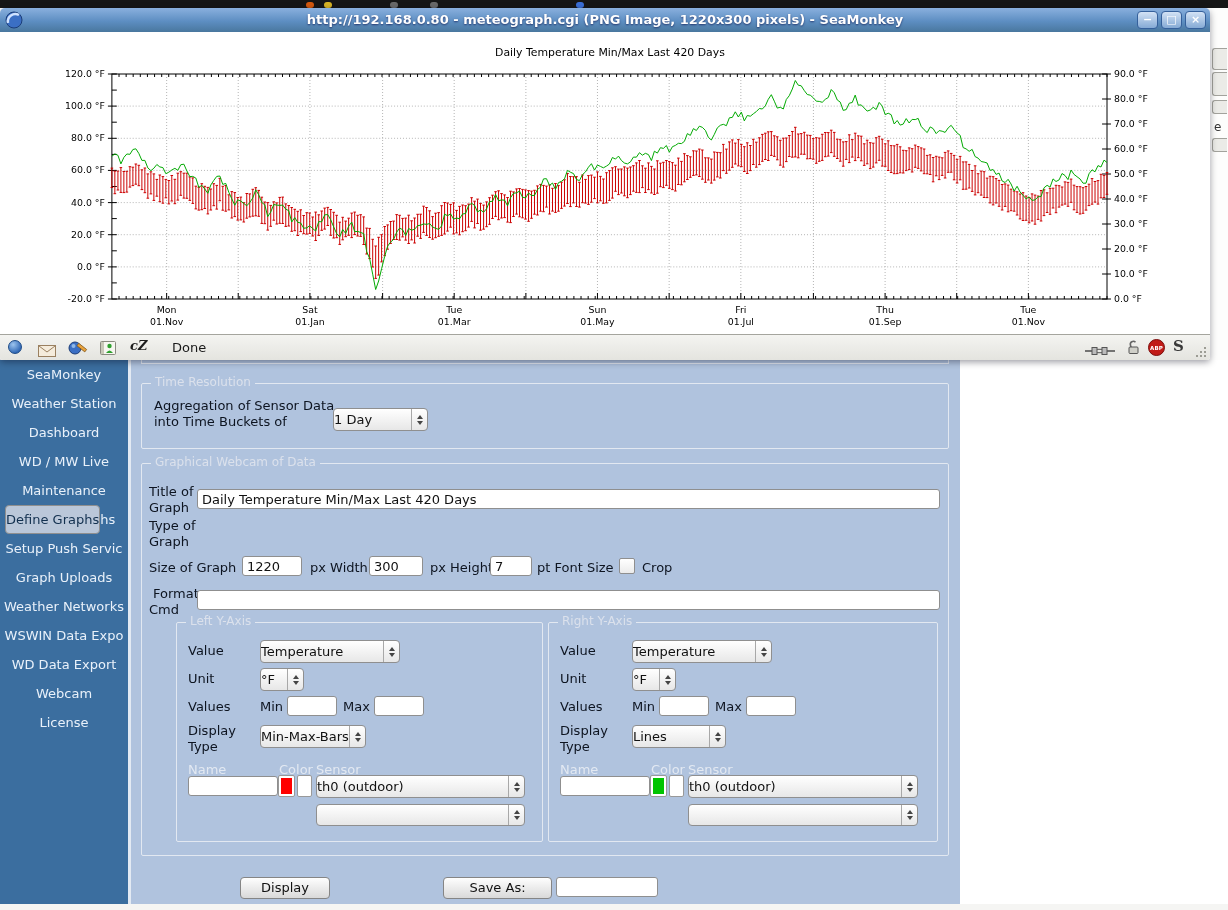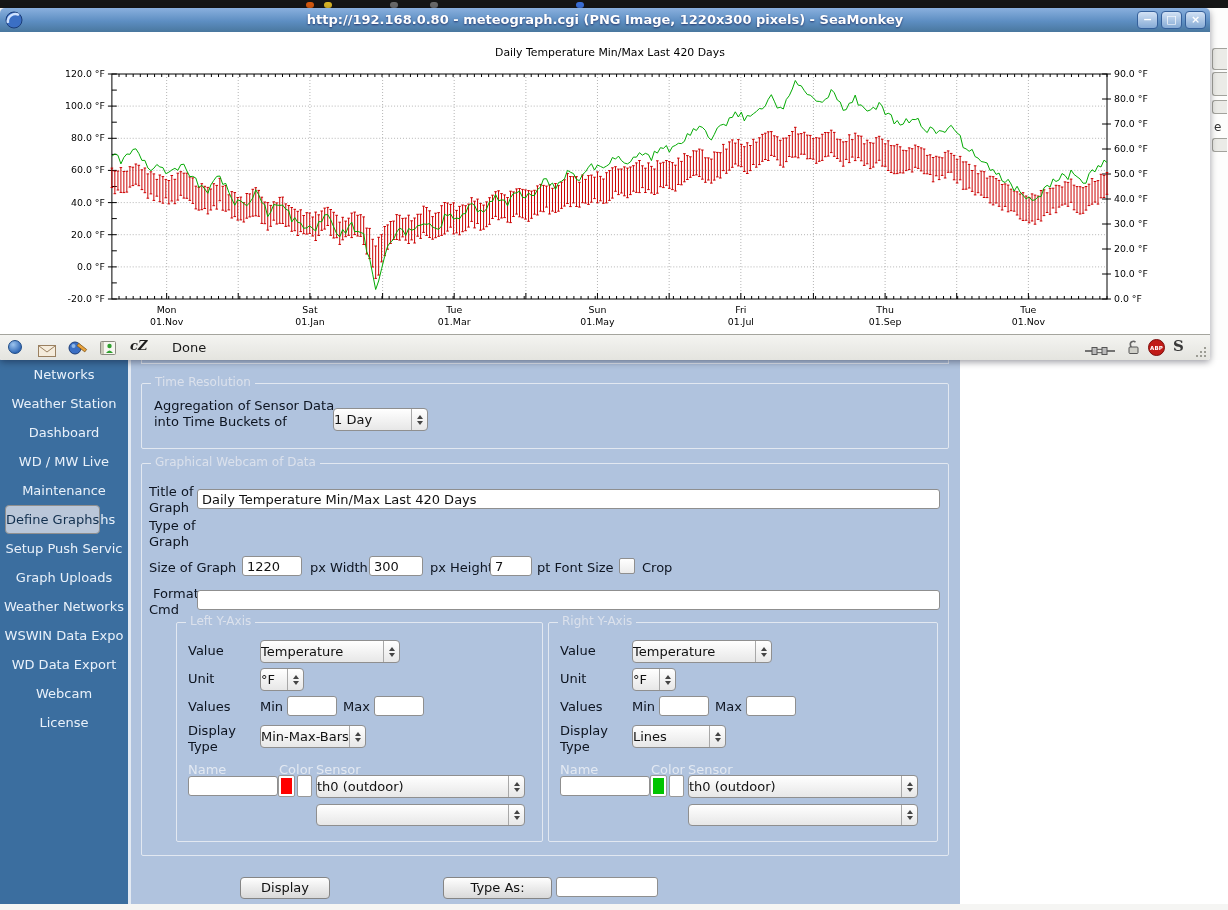--- a/index.html
+++ b/index.html
@@ -73,21 +73,21 @@
   <div class="topstrip">
     <i style="left:306px;background:#d4590f;"></i>
     <i style="left:324px;background:#d8b425;"></i>
     <i style="left:390px;background:#6a6a6a;"></i>
     <i style="left:430px;background:#6a6a6a;"></i>
     <i style="left:576px;background:#3a6fd8;"></i>
   </div>
 
   <div class="page">
     <nav class="sidebar" id="sidebar">
-        <div class="si">Networks</div>
+        <div class="si">SeaMonkey</div>
         <div class="si">Weather Station</div>
         <div class="si">Dashboard</div>
         <div class="si">WD / MW Live</div>
         <div class="si">Maintenance</div>
         <div class="si sel">Define Graphs</div>
         <div class="si">Manage Graphs</div>
         <div class="si">Setup Push Servic</div>
         <div class="si">Graph Uploads</div>
         <div class="si">Weather Networks</div>
         <div class="si">WSWIN Data Expo</div>
@@ -249,21 +249,21 @@
             <span class="txt"></span>
             <span class="spin">
                 <span class="up"></span>
                 <span class="dn"></span>
               </span>
           </div>
         </fieldset>
       </fieldset>
 
       <div class="btn" style="left:109px;top:517px;width:88px;height:20px;">Display</div>
-      <div class="btn" style="left:312px;top:517px;width:107px;height:20px;">Type As:</div>
+      <div class="btn" style="left:312px;top:517px;width:107px;height:20px;">Save As:</div>
       <input class="inp" style="left: 425px; top: 517px; width: 92px; height: 18px;" value="">
     </div>
   </div>
 
   <div class="bottomstrip"></div>
 
   <div class="sliver">
     <span class="bx" style="top:40px;height:22px;"></span>
     <span class="bx" style="top:64px;height:24px;"></span>
     <span class="bx" style="top:92px;height:14px;"></span>

